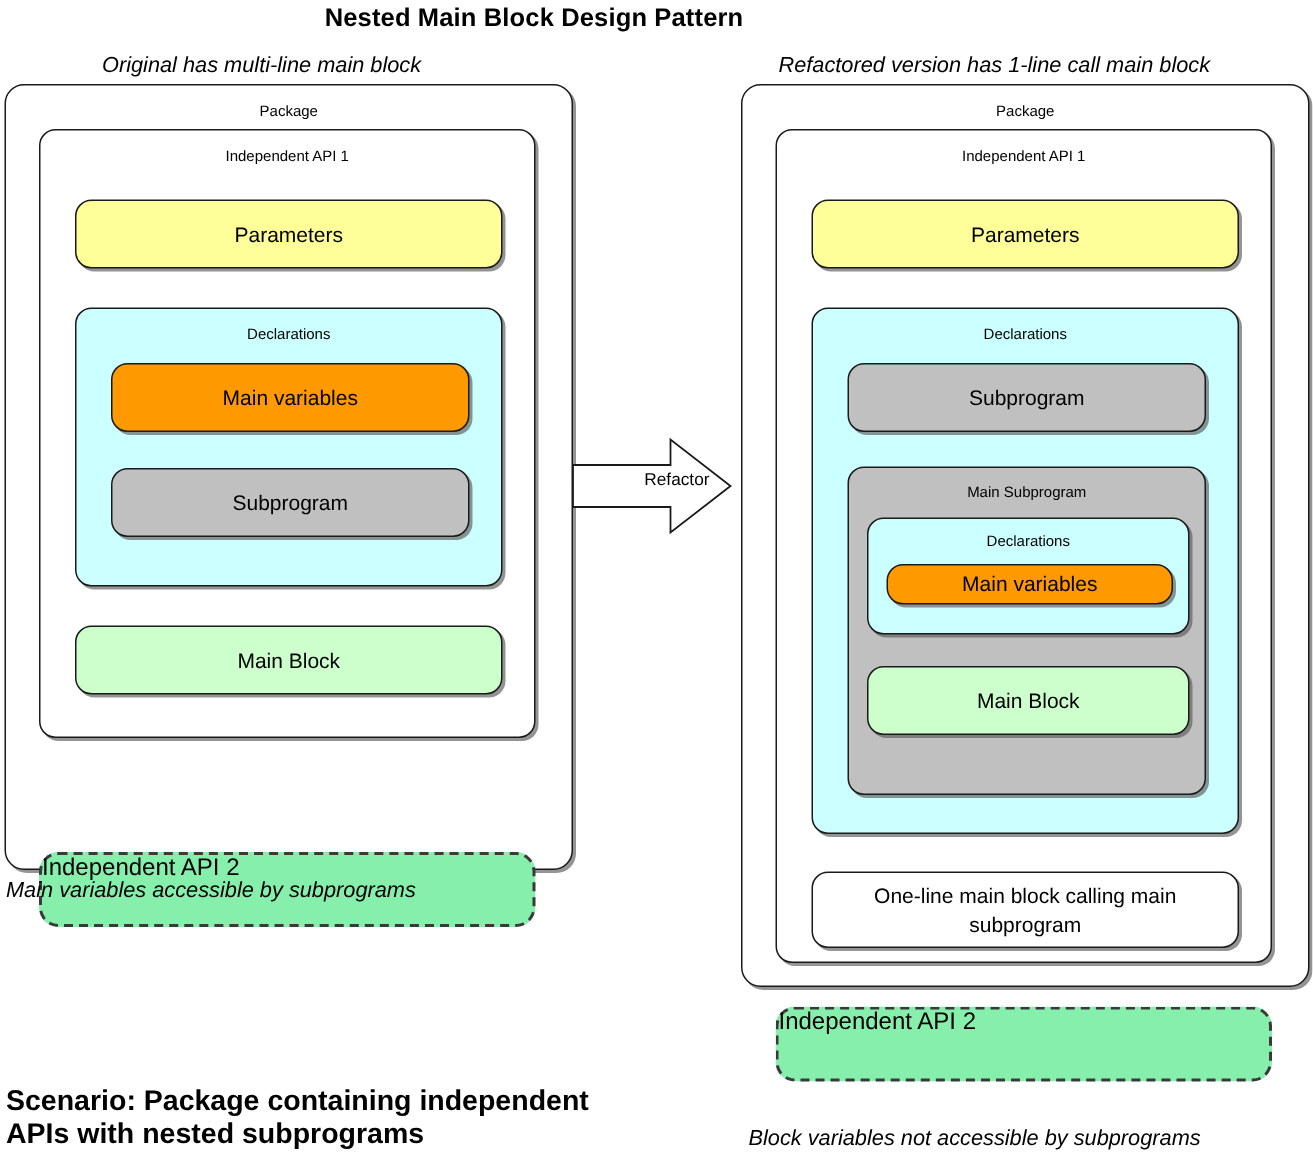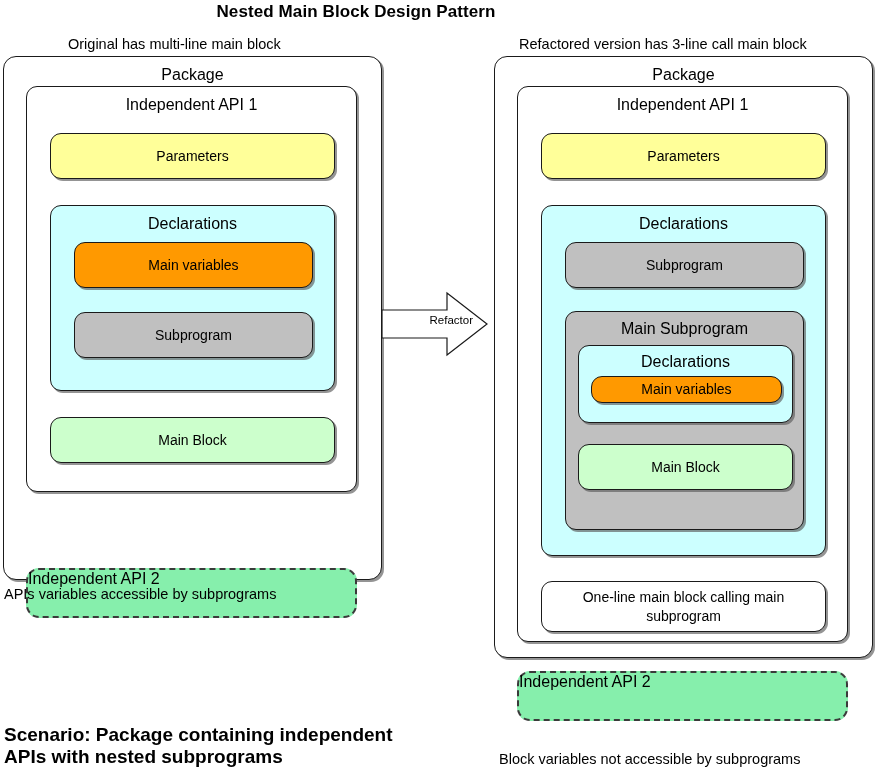--- a/index.html
+++ b/index.html
@@ -9,41 +9,41 @@
     color:#000000;
   }
   .abs{position:absolute;box-sizing:border-box;}
 
   
   #title{
     top:2px;left:0;width:712px;text-align:center;
     font-size:17px;font-weight:bold;letter-spacing:0.1px;
   }
   .caption{
-    font-size:14.5px;white-space:nowrap;
+    font-size:14.5px;font-style:italic;white-space:nowrap;
   }
   #cap-left {top:36px;left:68px;}
   #cap-right{top:36px;left:519px;}
   #note-left {top:586px;left:4px;}
   #note-right{top:751px;left:499px;}
   #scenario{
     top:724px;left:4px;width:430px;
     font-size:19px;font-weight:bold;line-height:22px;
   }
 
   
   .blk{
     border:1px solid #1a1a1a;
     border-radius:11px;
     background:#ffffff;
     box-shadow:2px 2px 0 rgba(90,90,90,0.65);
   }
   .blk > .lbl{
     position:absolute;left:0;width:100%;text-align:center;
-    font-size:16px;line-height:18px;
+    font-size:10px;line-height:18px;
   }
   .outer{border-radius:13px;}
   .dashed{
     border:2px dashed #3a3a3a;border-radius:13px;
     background:#86efac;box-shadow:none;
   }
   
   .leaf{display:flex;align-items:center;justify-content:center;
         text-align:center;font-size:14px;line-height:19px;}
 
@@ -79,30 +79,30 @@
     </div>
 
     <div class="abs blk leaf" style="left:23px;top:330px;width:285px;height:46px;background:#CCFFCC;">Main Block</div>
   </div>
 
   <div class="abs dashed" style="left:22px;top:511px;width:331px;height:50px;">
     <div class="lbl" style="top:11px;">Independent API 2</div>
   </div>
 </div>
 
-<div class="abs caption" id="note-left">APIs variables accessible by subprograms</div>
+<div class="abs caption" id="note-left">Main variables accessible by subprograms</div>
 
 <div class="abs" id="arrow">
   <svg width="108" height="68" viewBox="0 0 108 68">
     <polygon points="1,20 66,20 66,3 106,34 66,65 66,48 1,48" fill="#ffffff" stroke="#1a1a1a" stroke-width="1.2"></polygon>
   </svg>
   <div id="arrow-label">Refactor</div>
 </div>
 
-<div class="abs caption" id="cap-right">Refactored version has 3-line call main block</div>
+<div class="abs caption" id="cap-right">Refactored version has 1-line call main block</div>
 
 <div class="abs blk outer" style="left:494px;top:56px;width:379px;height:602px;">
   <div class="lbl" style="top:9px;">Package</div>
 
   <div class="abs blk" style="left:22px;top:29px;width:331px;height:556px;">
     <div class="lbl" style="top:9px;">Independent API 1</div>
 
     <div class="abs blk leaf" style="left:23px;top:46px;width:285px;height:46px;background:#FFFF99;">Parameters</div>
 
     <div class="abs blk" style="left:23px;top:118px;width:285px;height:351px;background:#CCFFFF;">

